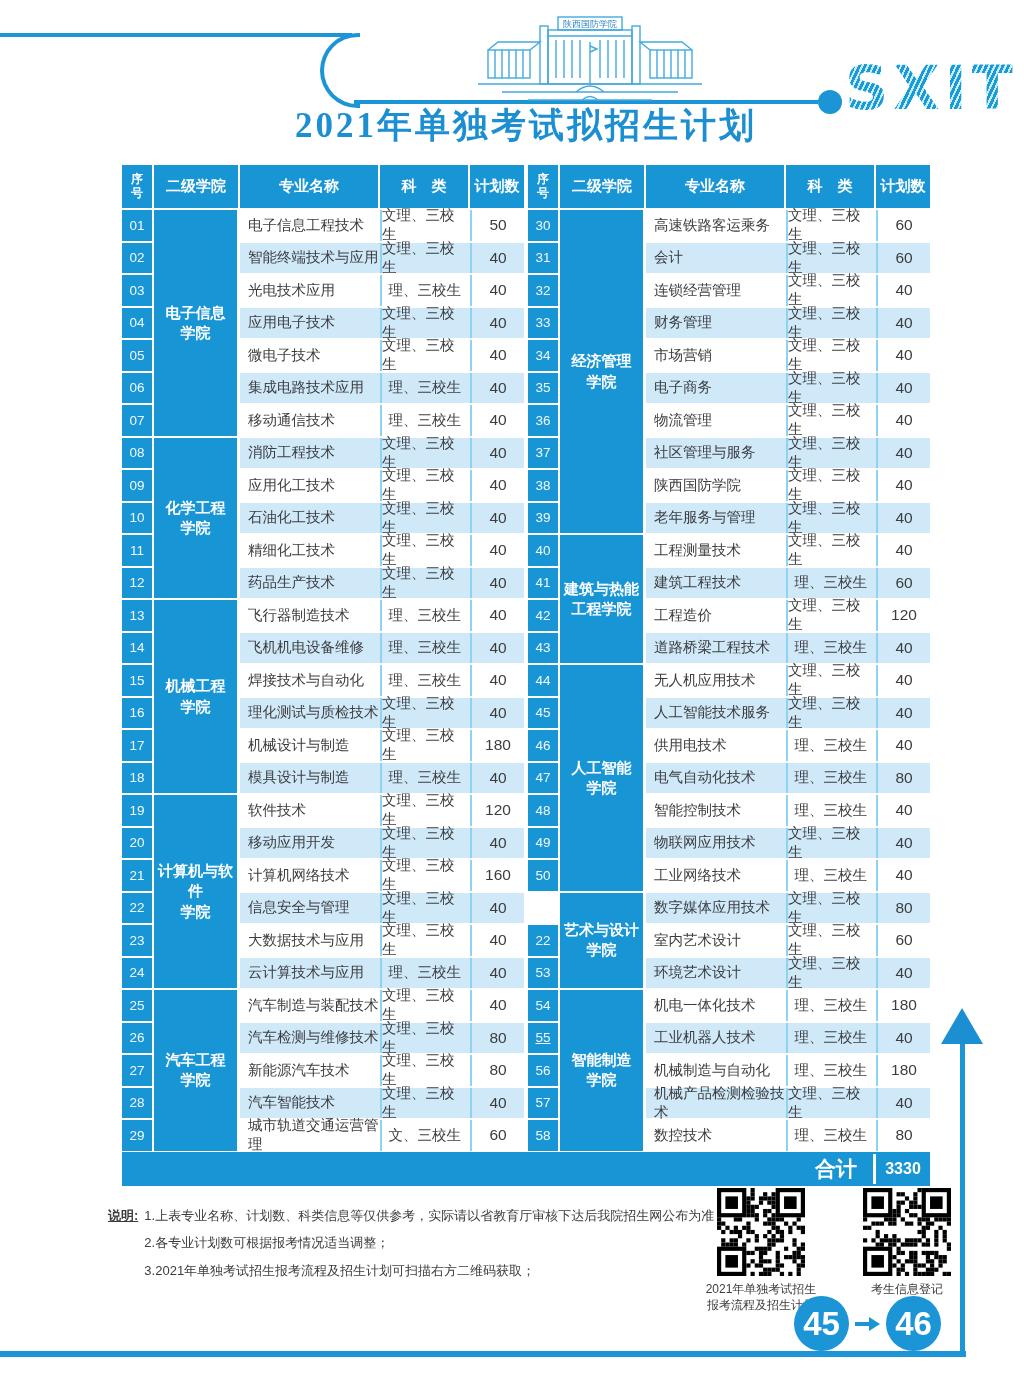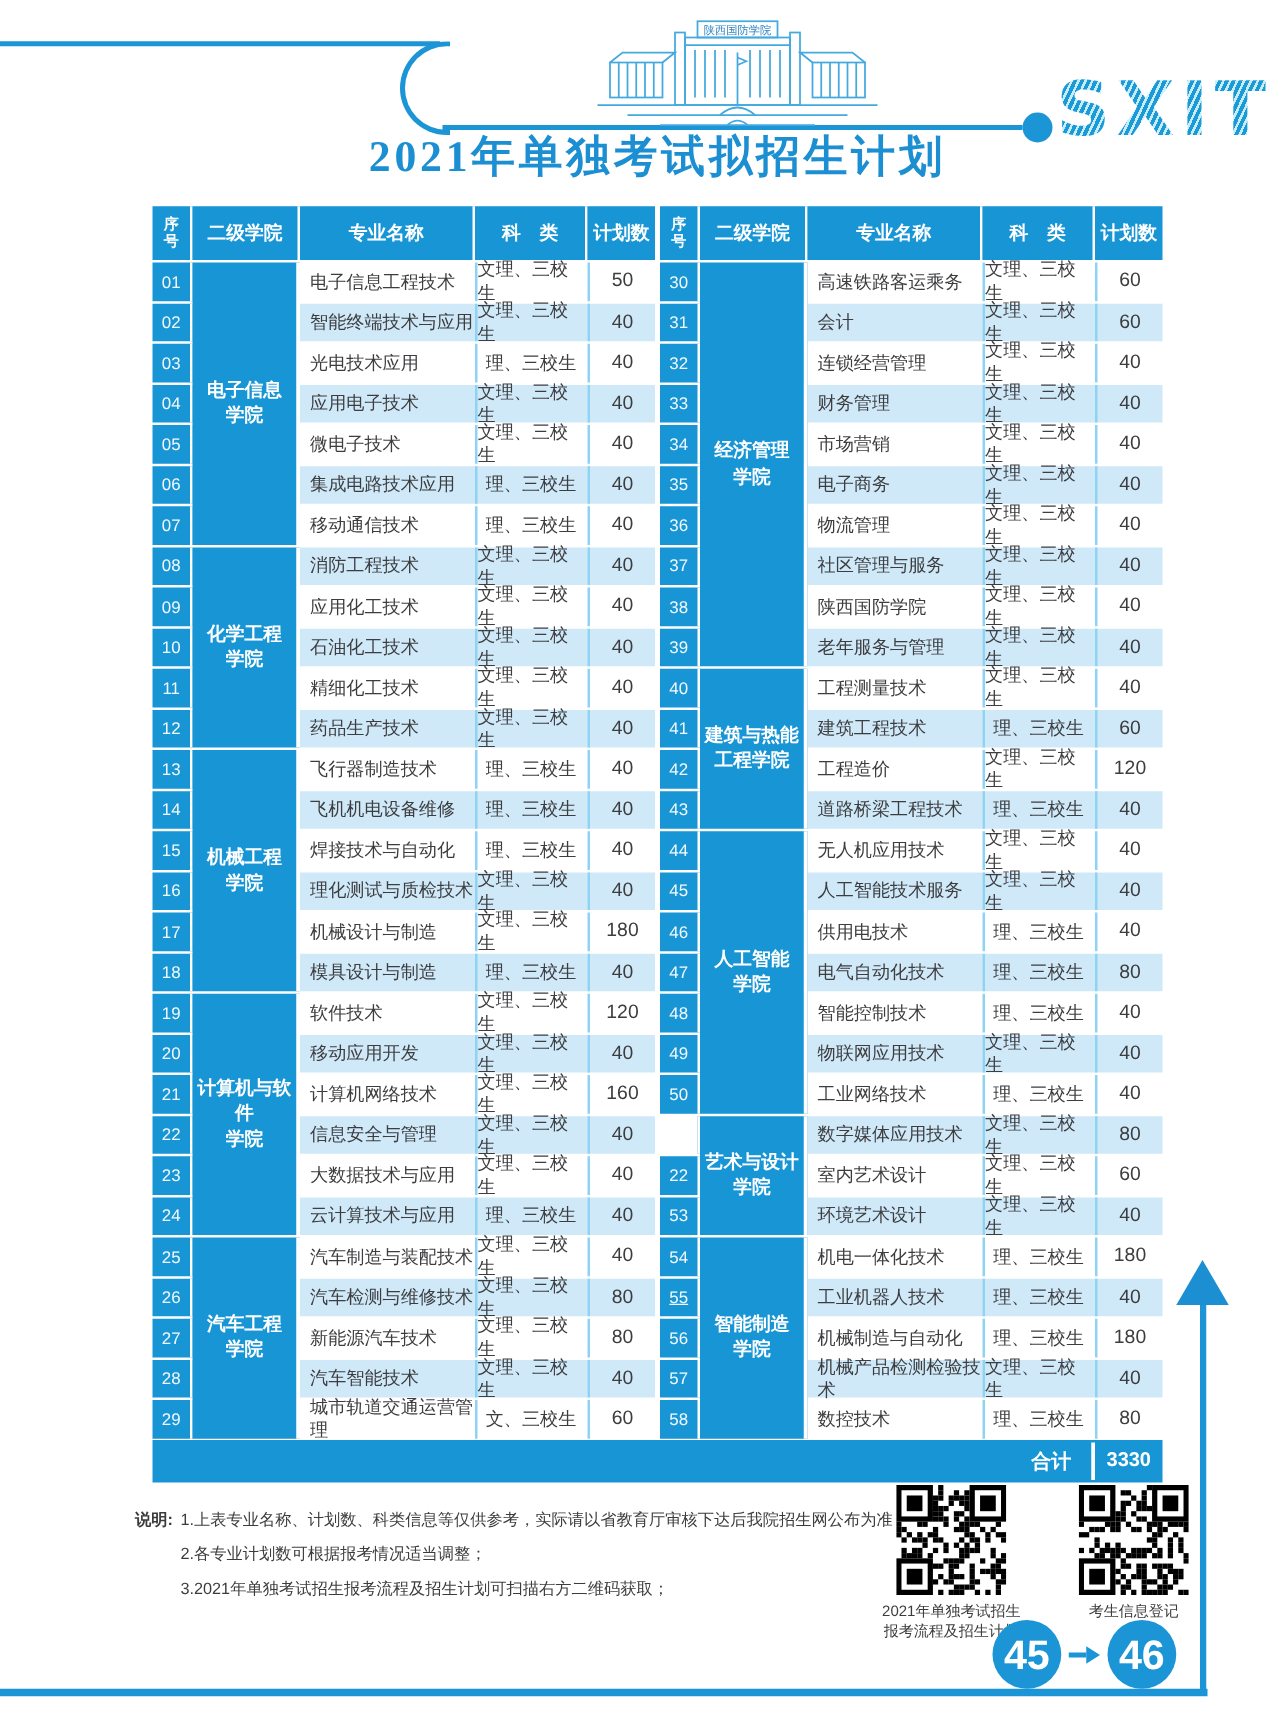--- a/index.html
+++ b/index.html
@@ -41,27 +41,27 @@
                 justify-content:center;text-align:center;line-height:1.35;
                 border-right:3px solid #ffffff;white-space:pre-line;}
   .major-cell{grid-column:3;padding-left:8px;}
   .cat-cell{grid-column:4;justify-content:flex-end;padding-right:9px;border-left:2px solid #8ed3f3;}
   .num-cell{grid-column:5;justify-content:center;font-size:15.5px;border-left:2px solid #8ed3f3;}
   .r-even{background:#ffffff;}
   .r-odd{background:#cfe9f8;}
 
   .grand-total{position:absolute;left:122px;top:1152px;width:808px;height:34px;background:#1895d5;
                display:flex;align-items:center;}
-  .gt-label{flex:1;text-align:right;color:#ffffff;font-weight:bold;font-size:16px;padding-right:16px;}
+  .gt-label{flex:1;text-align:right;color:#ffffff;font-weight:bold;font-size:21px;padding-right:16px;}
   .gt-value{width:54px;text-align:center;color:#ffffff;font-weight:bold;font-size:16px;
             border-left:3px solid #ffffff;line-height:30px;}
 
   
   .notes{position:absolute;left:108px;top:1202px;width:600px;display:flex;font-size:13px;color:#3c3c3e;}
-  .notes-label{font-weight:bold;white-space:nowrap;margin-right:6px;line-height:2.1;}
+  .notes-label{font-weight:bold;white-space:nowrap;margin-right:6px;line-height:2.1;text-decoration:underline;}
   .notes-list{line-height:2.1;}
   .note-item{white-space:nowrap;}
 
   
   .qr-area{position:absolute;left:703px;top:1188px;display:flex;gap:30px;}
   .qr-box{width:116px;text-align:center;}
   .qr-box svg{width:88px;height:88px;display:block;margin:0 auto;}
   .qr-caption{margin-top:5px;font-size:12px;color:#3c3c3e;line-height:1.35;white-space:pre-line;}
 
   

